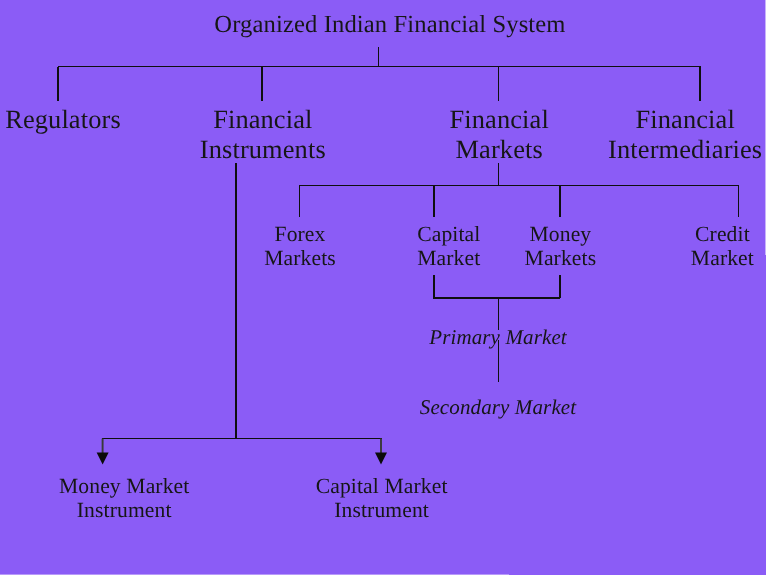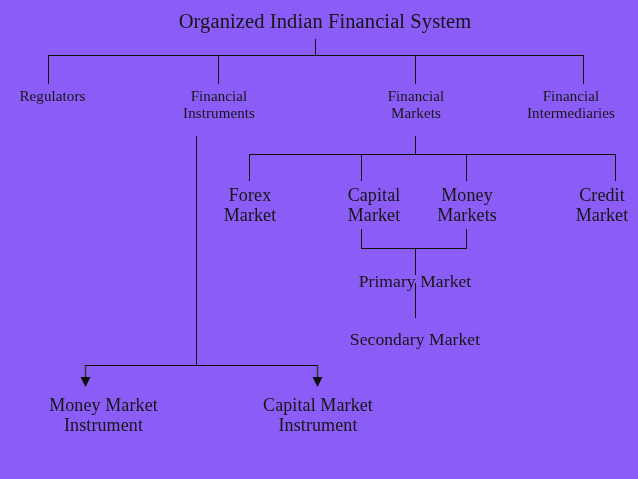--- a/index.html
+++ b/index.html
@@ -21,27 +21,28 @@
     text-align: center;
     line-height: 1.12;
     white-space: pre-line;
     color: #161616;
     letter-spacing: 0.1px;
   }
   .title-node {
     font-size: 20.5px;
   }
   .lvl1-node {
-    font-size: 15px;
+    font-size: 22px;
   }
   .lvl2-node {
     font-size: 18px;
   }
   .lvl3-node {
     font-size: 17.5px;
+    font-style: italic;
   }
   .leaf-node {
     font-size: 18px;
   }
   svg.wires {
     position: absolute;
     left: 0;
     top: 0;
     width: 638px;
     height: 479px;
@@ -112,21 +113,21 @@
   <div class="node lvl1-node" style="left:154px; top:88px; width:130px;">Financial
 Instruments</div>
 
   <div class="node lvl1-node" style="left:351px; top:88px; width:130px;">Financial
 Markets</div>
 
   <div class="node lvl1-node" style="left:504px; top:88px; width:134px;">Financial
 Intermediaries</div>
 
   <div class="node lvl2-node" style="left:196px; top:185px; width:108px;">Forex
-Market</div>
+Markets</div>
 
   <div class="node lvl2-node" style="left:321px; top:185px; width:106px;">Capital
 Market</div>
 
   <div class="node lvl2-node" style="left:414px; top:185px; width:106px;">Money
 Markets</div>
 
   <div class="node lvl2-node" style="left:549px; top:185px; width:106px;">Credit
 Market</div>
 

